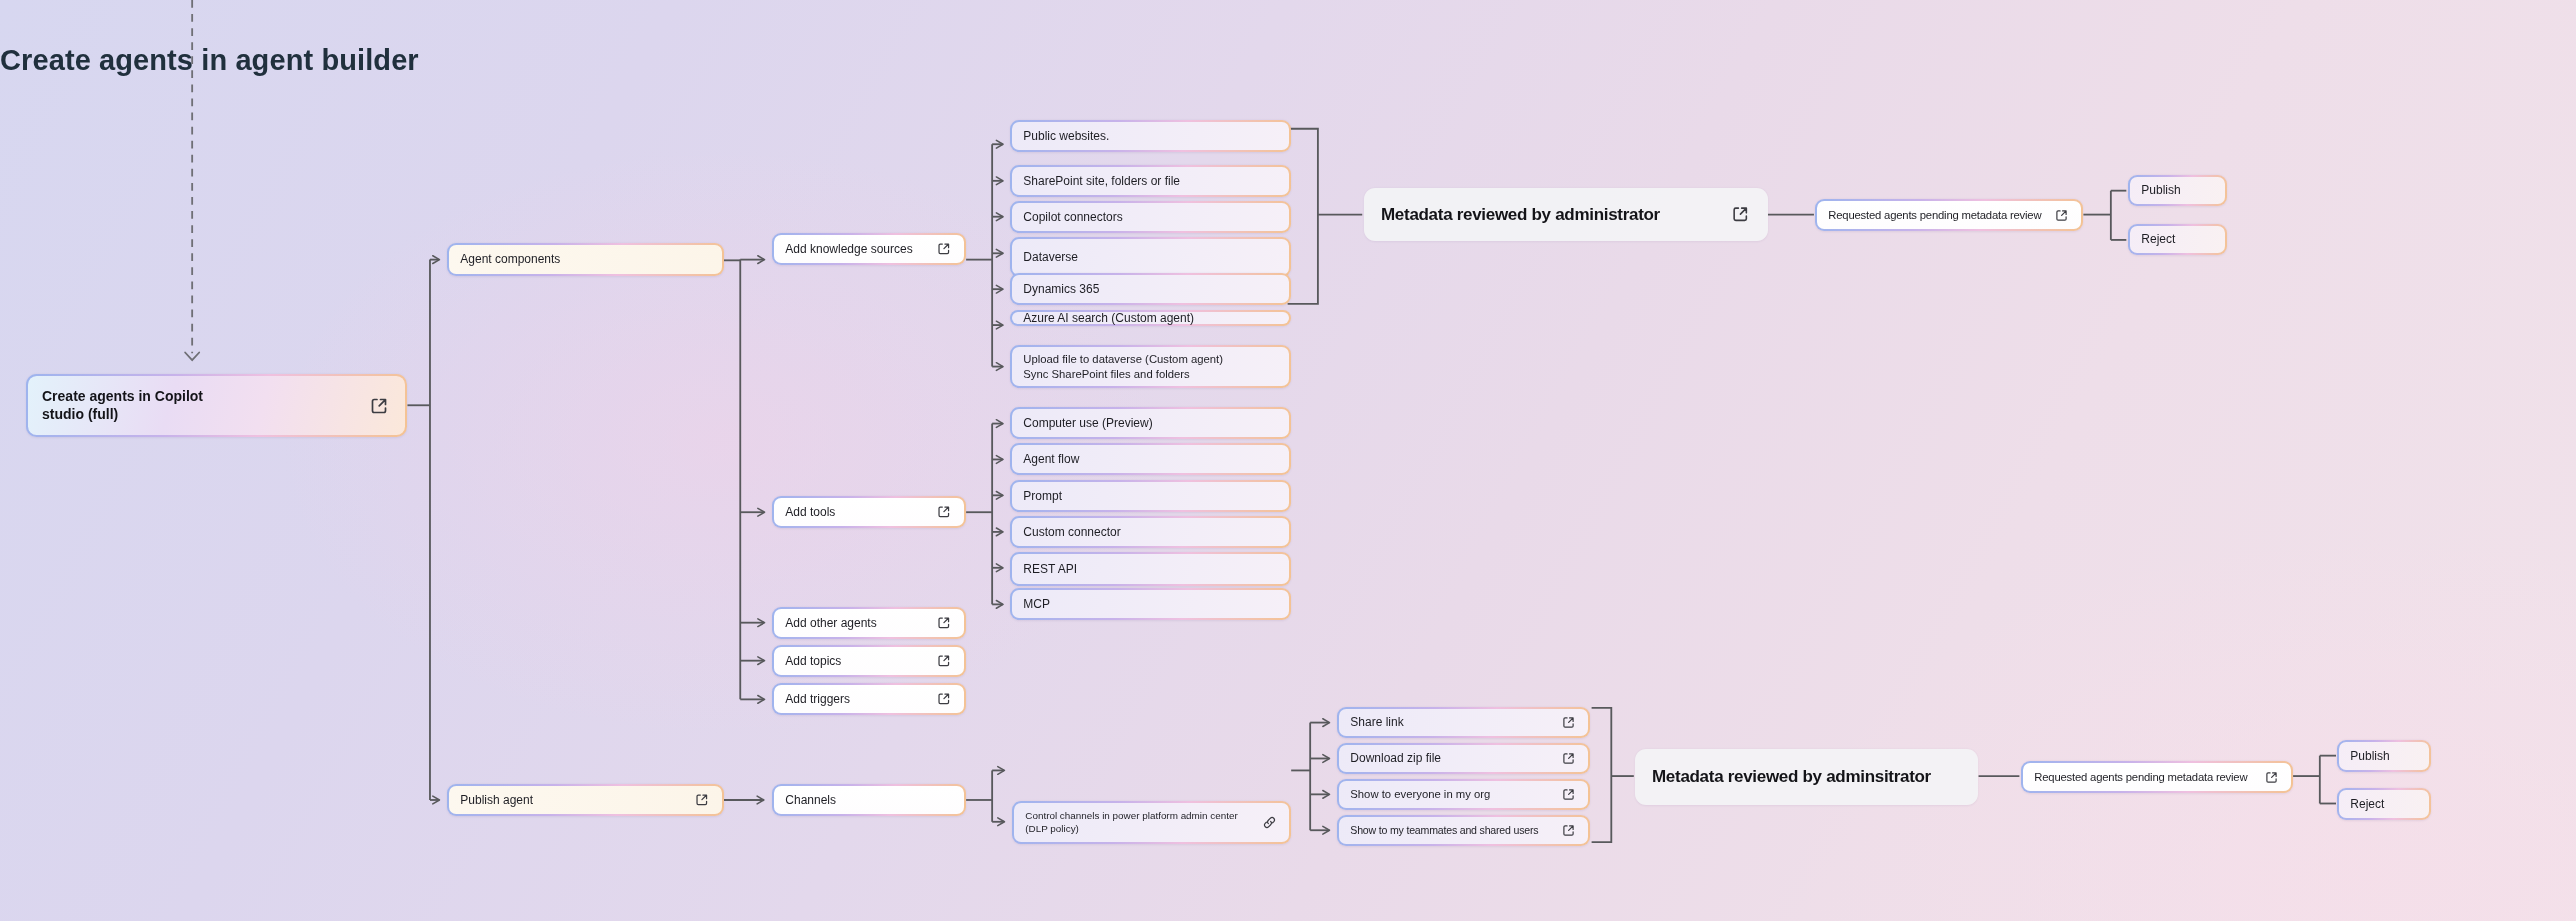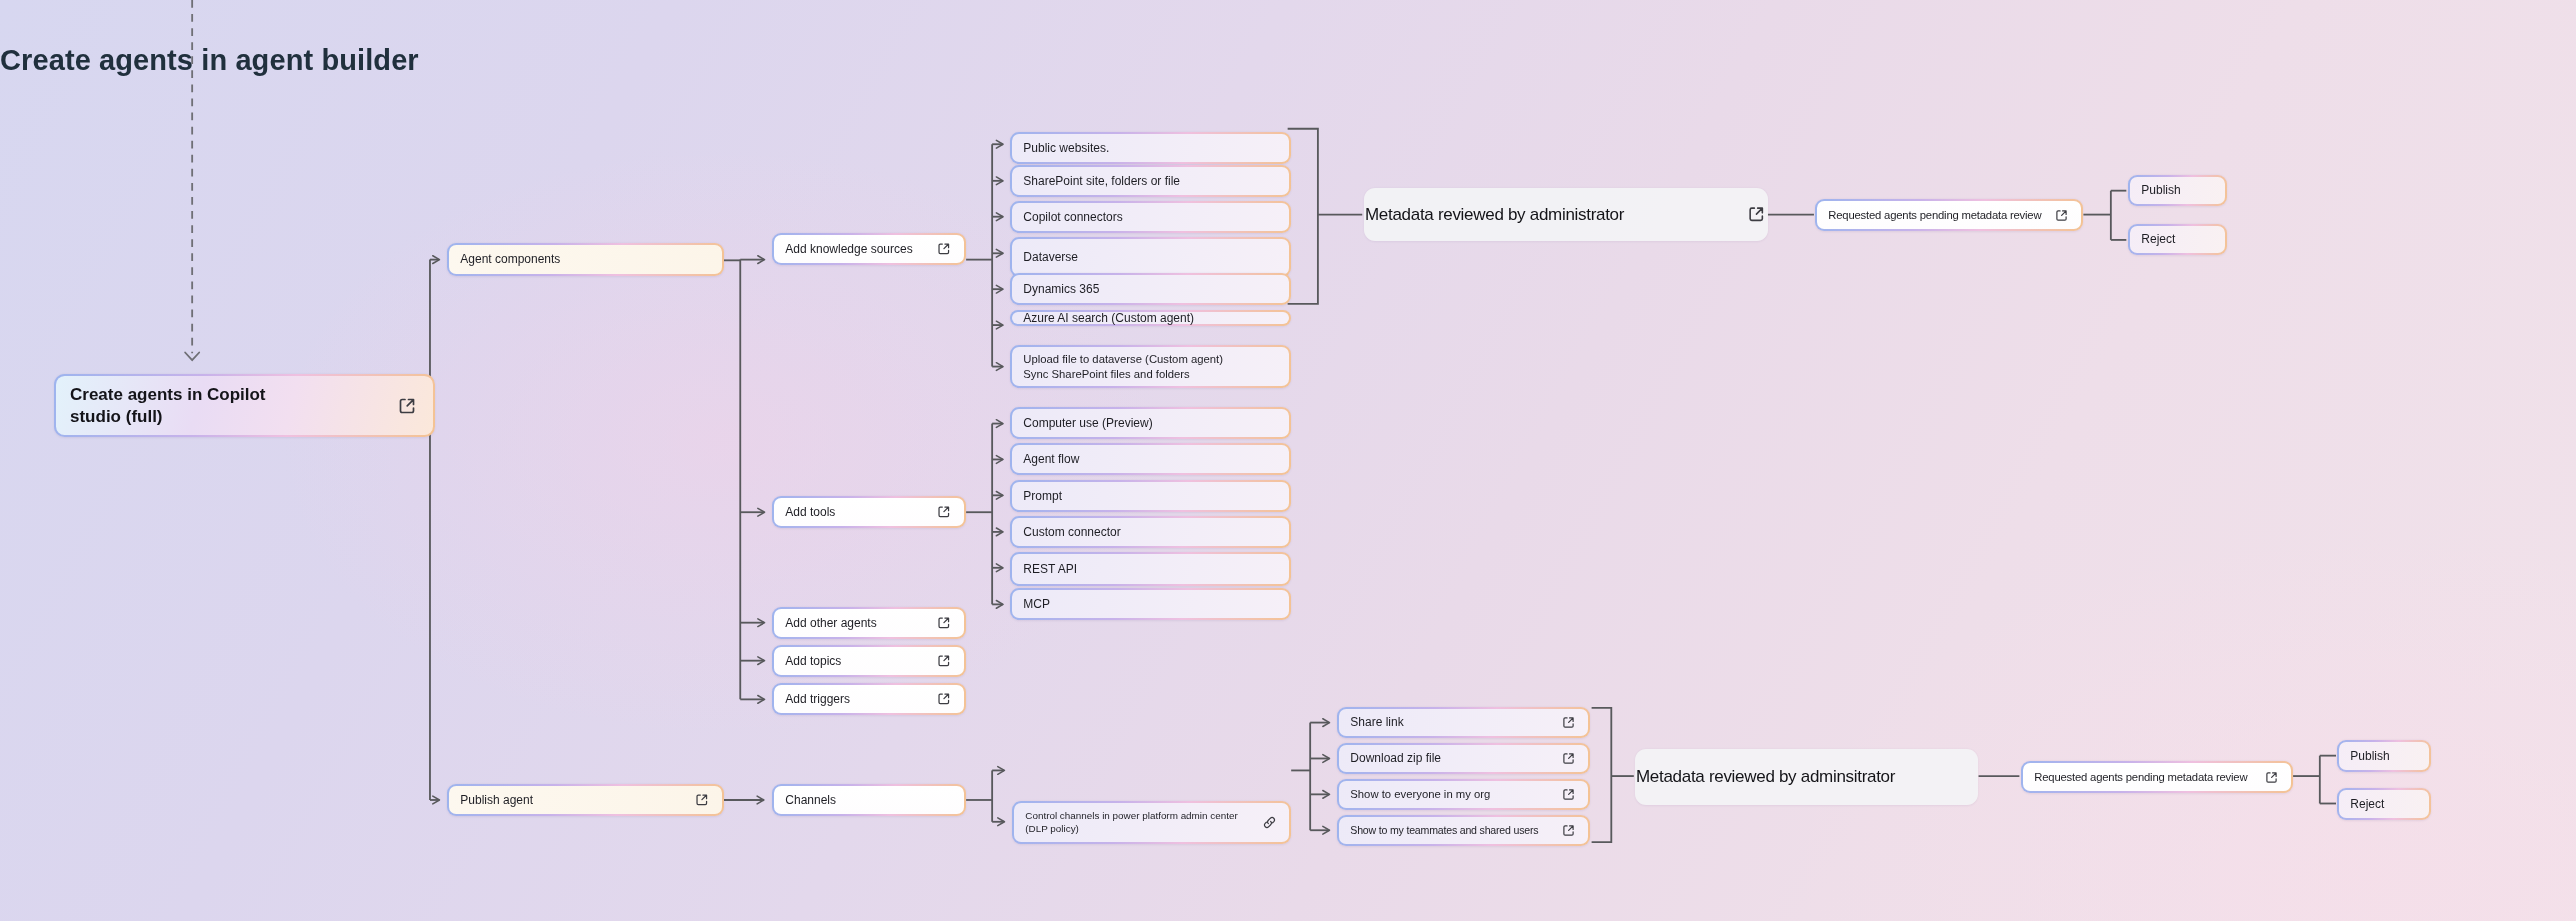--- a/index.html
+++ b/index.html
@@ -26,25 +26,25 @@
     box-shadow:0 0.7px 2.1px rgba(90,70,130,.10);
   }
   .label{flex:1;white-space:pre-line;}
   .icon{flex:none;margin-left:auto;}
   .white{--fill:linear-gradient(#ffffff,#fefdfe);}
   .cream{--fill:linear-gradient(100deg,#fdf8ef,#fcf5e9);}
   .lav{--fill:linear-gradient(100deg,#edeaf8,#f6f0f8);}
   .pinkish{--fill:linear-gradient(100deg,#f5edf7,#f9f1f2);}
   .root-node{
     --fill:linear-gradient(105deg,#e3f2fb 0%,#e9dcf4 38%,#f2dff0 62%,#fbe8da 100%);
-    font-size:17px;font-weight:700;border-radius:10.6px;padding:5.6px 14px;color:#141419;margin-left:28px;
+    font-size:14px;font-weight:700;border-radius:10.6px;padding:5.6px 14px;color:#141419;
   }
   .metadata{
     background:rgba(243,242,245,.96);border:none;border-radius:11.3px;
-    font-weight:400;font-size:17px;letter-spacing:-0.3px;padding:7px 1px;color:#141418;
+    font-weight:700;font-size:17px;letter-spacing:-0.3px;padding:7px 17px;color:#141418;
     box-shadow:0 0.7px 2.1px rgba(90,70,130,.08);
   }
   .fs16{font-size:11.3px;} .fs15{font-size:10.6px;} .fs14{font-size:9.9px;} .ls{letter-spacing:-0.2px;}
   .hidden-defs{position:absolute;width:0;height:0;overflow:hidden;}
 </style>
 </head>
 <body>
 
 <div class="canvas">
 
@@ -146,21 +146,21 @@
     <span class="label">Agent components</span>
   </div>
 
   <div class="node white" style="left:772px;top:233px;width:194px;height:32px">
     <span class="label">Add knowledge sources</span>
     <svg class="icon" width="17.6" height="17.6" viewBox="0 0 25 25">
         <use href="#i-ext"></use>
       </svg>
   </div>
 
-  <div class="node lav" style="left:1010px;top:132px;width:281px;height:32px">
+  <div class="node lav" style="left:1010px;top:120px;width:281px;height:32px">
     <span class="label">Public websites.</span>
   </div>
   <div class="node lav" style="left:1010px;top:165px;width:281px;height:32px">
     <span class="label">SharePoint site, folders or file</span>
   </div>
   <div class="node lav" style="left:1010px;top:201px;width:281px;height:32px">
     <span class="label">Copilot connectors</span>
   </div>
   <div class="node lav" style="left:1010px;top:237px;width:281px;height:40px">
     <span class="label">Dataverse</span>

